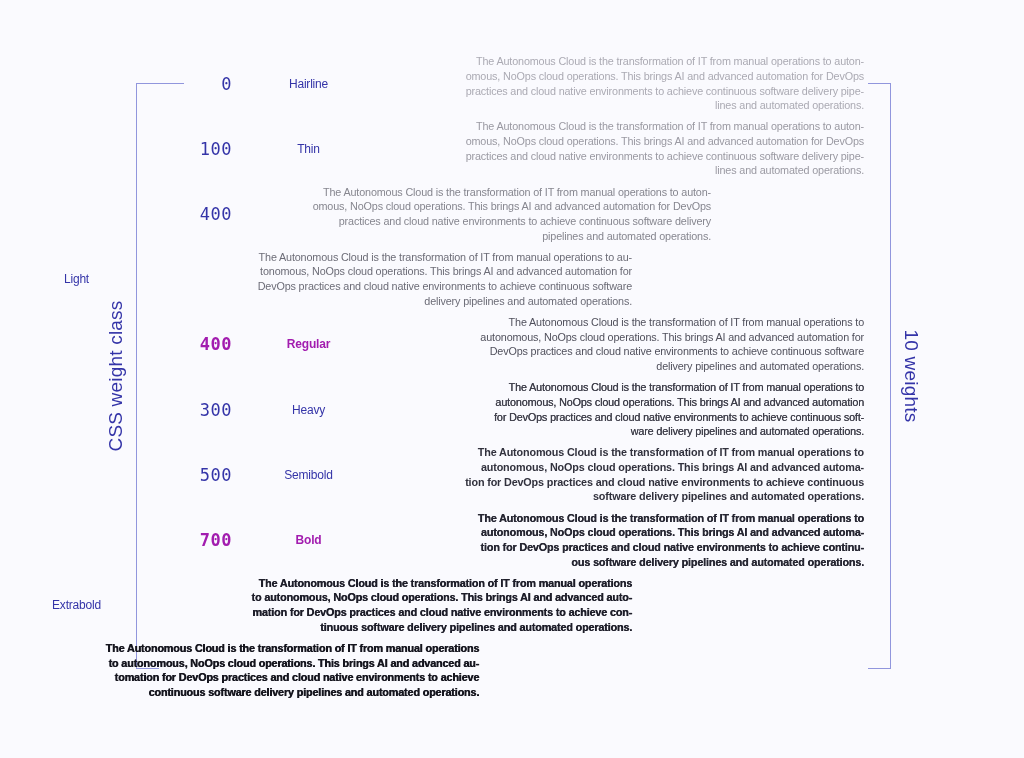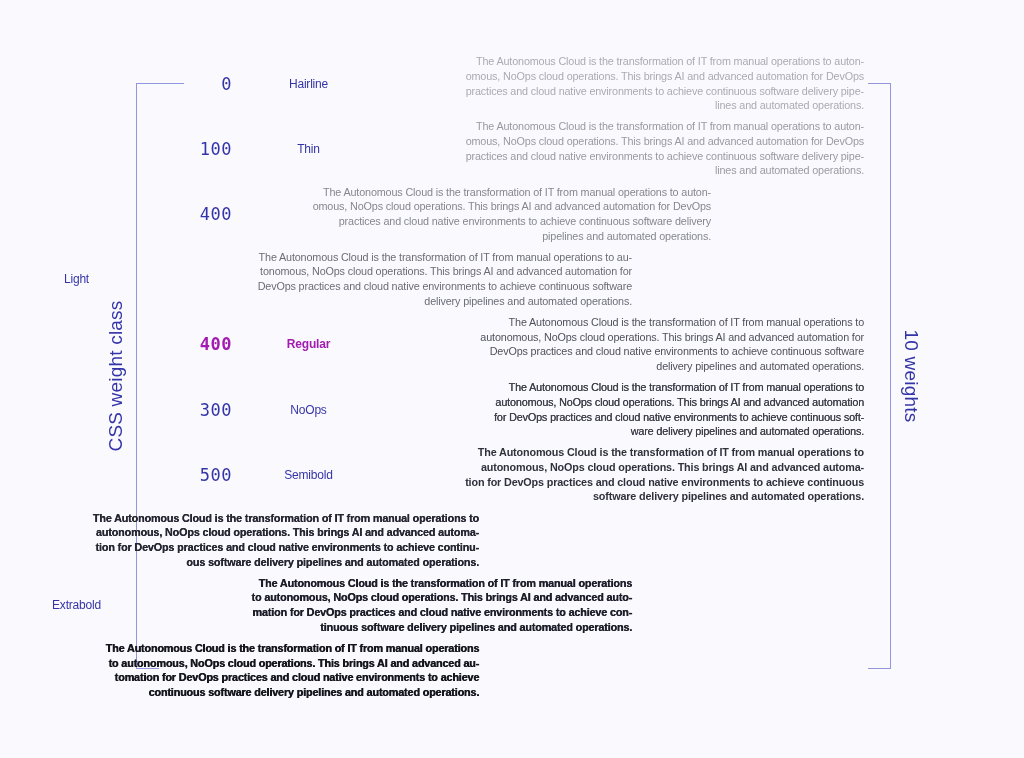--- a/index.html
+++ b/index.html
@@ -120,37 +120,39 @@
       <div class="num">400</div>
       <div class="name">Regular</div>
       <div class="para">The Autonomous Cloud is the transformation of IT from manual operations to
 autonomous, NoOps cloud operations. This brings AI and advanced automation for
 DevOps practices and cloud native environments to achieve continuous software
 delivery pipelines and automated operations.</div>
     </div>
 
     <div class="row r5">
       <div class="num">300</div>
-      <div class="name">NoOps</div>
+      <div class="name">Heavy</div>
       <div class="para">The Autonomous Cloud is the transformation of IT from manual operations to
 autonomous, NoOps cloud operations. This brings AI and advanced automation
 for DevOps practices and cloud native environments to achieve continuous soft-
 ware delivery pipelines and automated operations.</div>
     </div>
 
     <div class="row r6">
       <div class="num">500</div>
       <div class="name">Semibold</div>
       <div class="para">The Autonomous Cloud is the transformation of IT from manual operations to
 autonomous, NoOps cloud operations. This brings AI and advanced automa-
 tion for DevOps practices and cloud native environments to achieve continuous
 software delivery pipelines and automated operations.</div>
     </div>
 
     <div class="row r7 em">
+      <div class="num">700</div>
+      <div class="name">Bold</div>
       <div class="para">The Autonomous Cloud is the transformation of IT from manual operations to
 autonomous, NoOps cloud operations. This brings AI and advanced automa-
 tion for DevOps practices and cloud native environments to achieve continu-
 ous software delivery pipelines and automated operations.</div>
     </div>
 
     <div class="row r8">
       <div class="name">Extrabold</div>
       <div class="para">The Autonomous Cloud is the transformation of IT from manual operations
 to autonomous, NoOps cloud operations. This brings AI and advanced auto-

